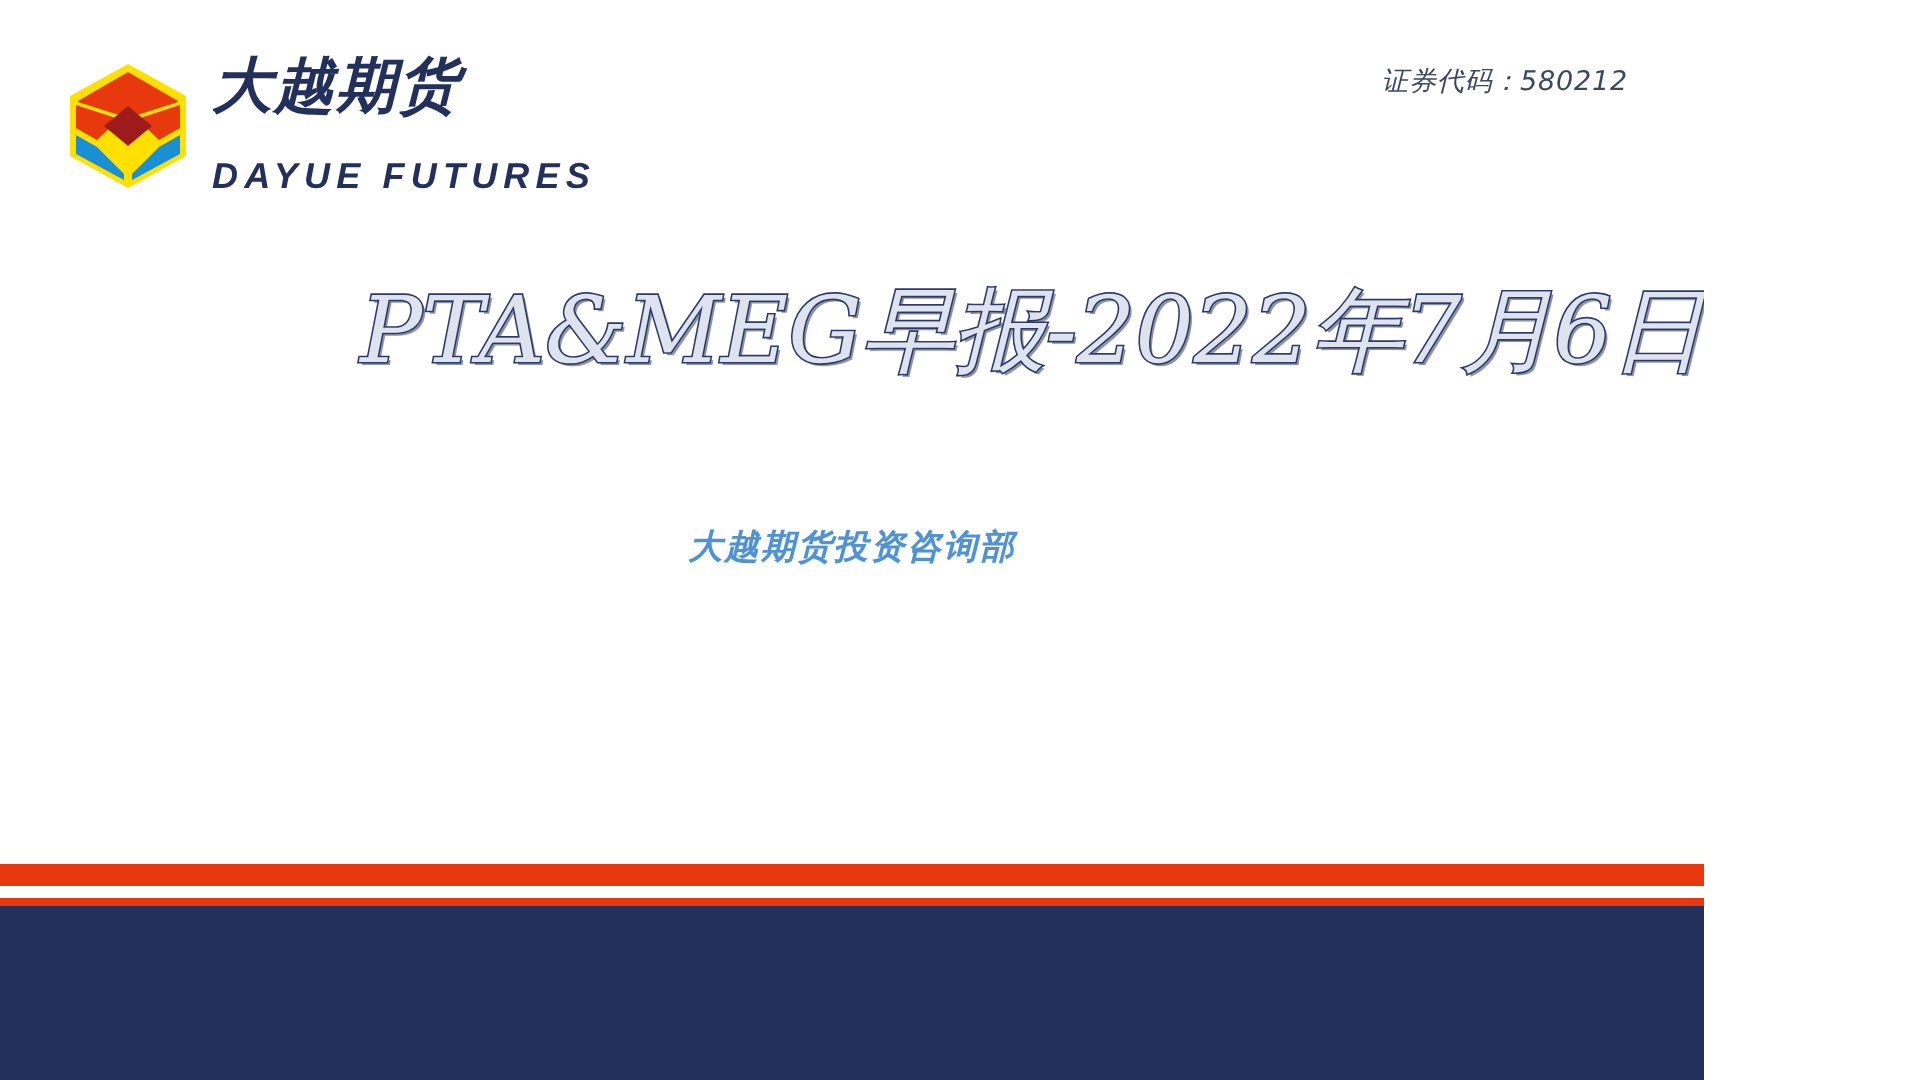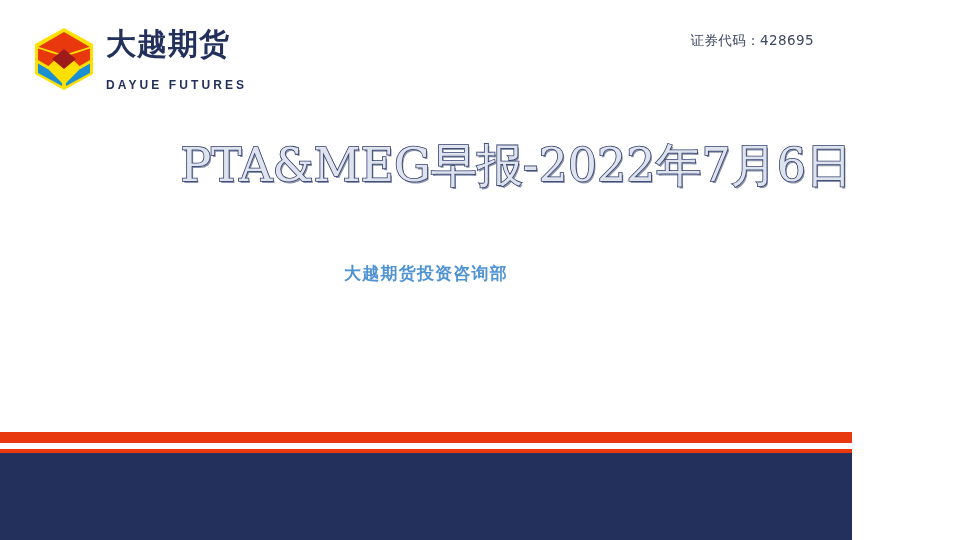--- a/index.html
+++ b/index.html
@@ -7,20 +7,21 @@
     padding: 0;
     background: #ffffff;
   }
   #slide {
     position: relative;
     width: 852px;
     height: 540px;
     background: #ffffff;
     overflow: hidden;
     font-family: "Liberation Sans", "DejaVu Sans", sans-serif;
+    font-style: italic;
   }
 
   
   .logo-block {
     position: absolute;
     left: 33px;
     top: 27px;
     display: flex;
     align-items: center;
     gap: 11px;
@@ -41,21 +42,21 @@
     font-family: "DejaVu Sans", sans-serif;
     font-size: 30px;
     font-weight: 700;
     letter-spacing: 1px;
     line-height: 1.02;
     color: #23305c;
     white-space: nowrap;
   }
   .logo-en {
     font-family: "Liberation Sans", sans-serif;
-    font-size: 12px;
+    font-size: 18px;
     font-weight: 700;
     letter-spacing: 3.1px;
     line-height: 1.1;
     color: #23305c;
     margin-top: 19px;
     white-space: nowrap;
   }
 
   
   .sec-code {
@@ -136,21 +137,21 @@
 
       <polygon points="31,22 43,32 31,42 19,32" fill="#9e1b1b"></polygon>
     </svg>
 
     <div class="logo-words">
       <div class="logo-cn">大越期货</div>
       <div class="logo-en">DAYUE FUTURES</div>
     </div>
   </div>
 
-  <div class="sec-code">证券代码：428695</div>
+  <div class="sec-code">证券代码：580212</div>
 
   <div class="title">PTA&amp;MEG早报-2022年7月6日</div>
 
   <div class="subtitle">大越期货投资咨询部</div>
 
   <svg class="band" viewBox="0 0 960 175" preserveAspectRatio="none">
 
     <path d="M0,84 L884,84 Q896,84 903,74 L960,4 L960,175 L0,175 Z" fill="#23305c"></path>
 
     <path d="M0,67 L876,67 Q888,67 895,57 L944,-4 L960,9 L906,76 Q897,88 884,88 L0,88 Z" fill="#e8380d"></path>

